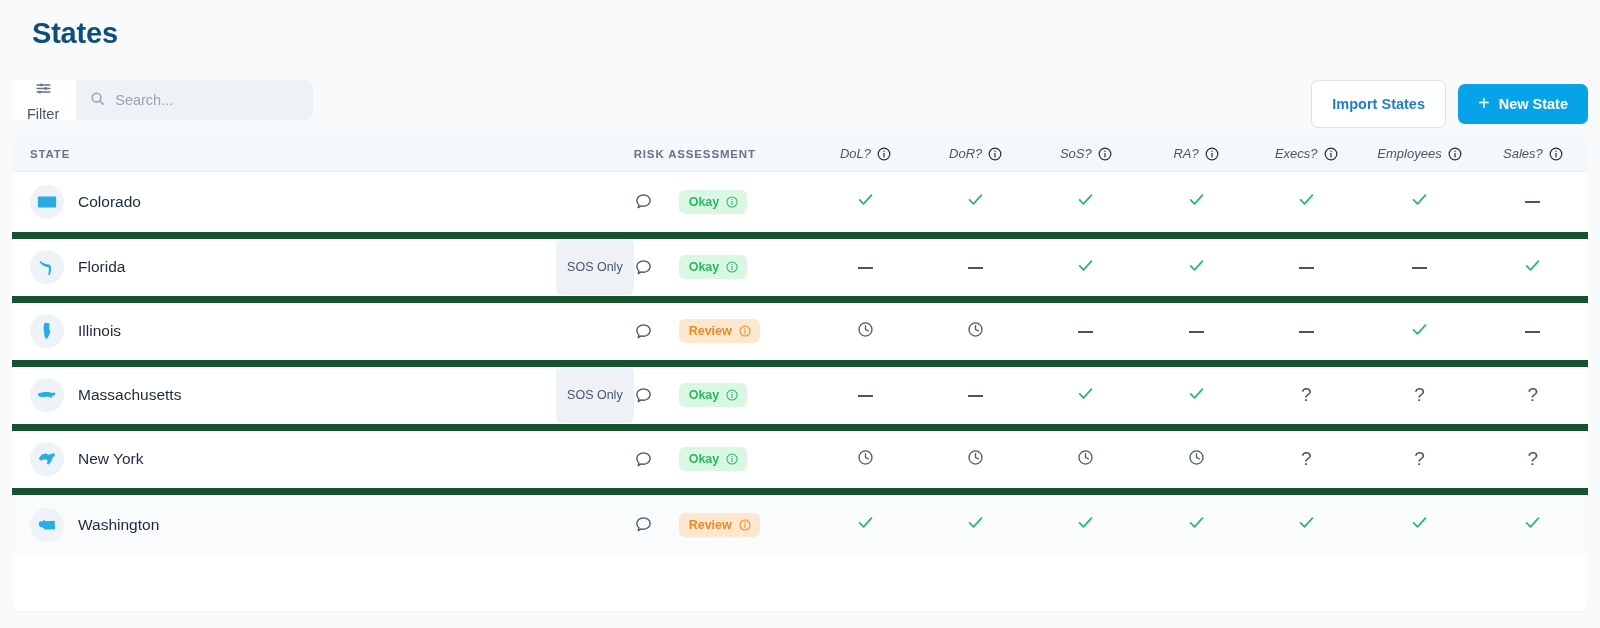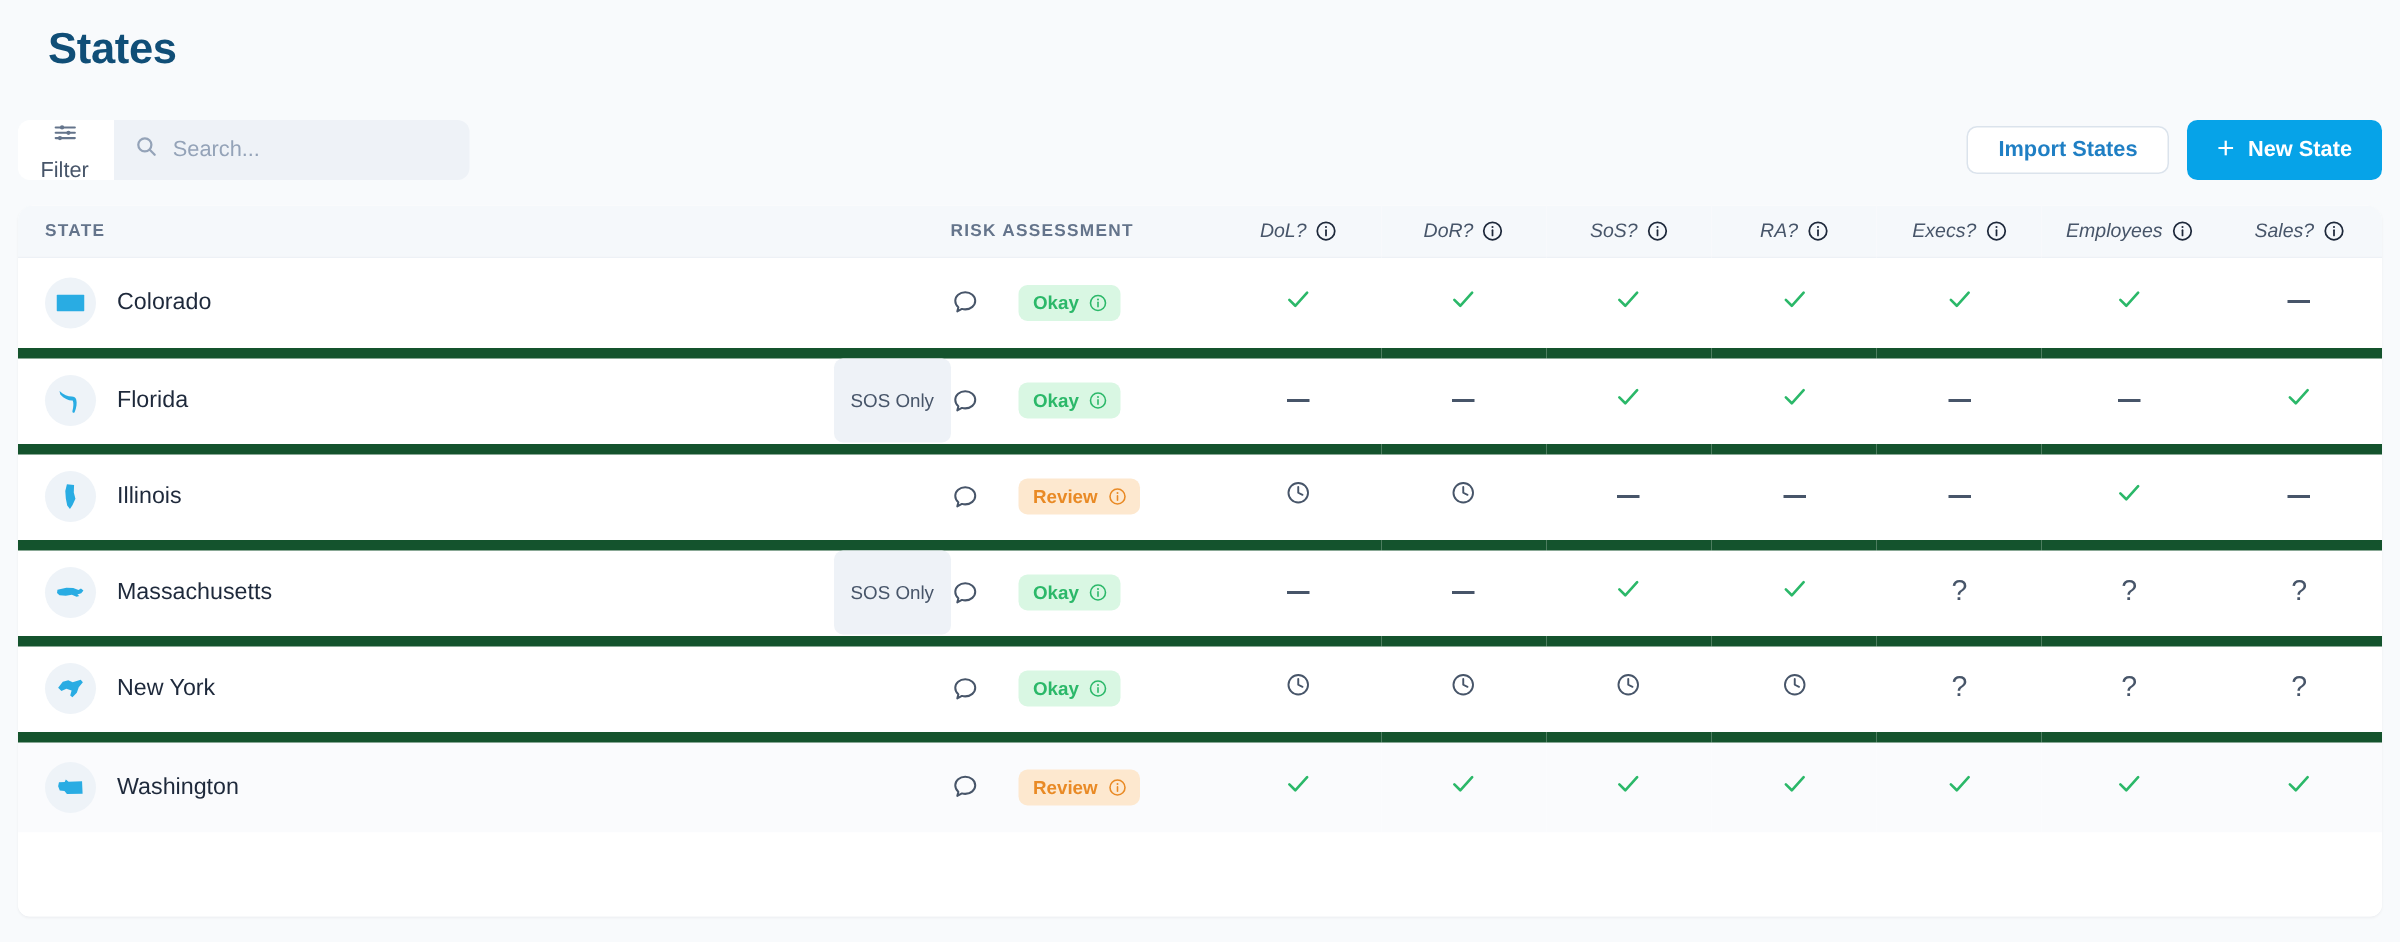--- a/index.html
+++ b/index.html
@@ -68,21 +68,21 @@
   .search-wrap input::placeholder { color: #94a3b8; }
 
   .toolbar-right {
     position: absolute;
     right: 12px; top: 80px;
     display: flex;
     align-items: center;
     gap: 12px;
   }
   .btn-outline {
-    height: 32px;
+    height: 48px;
     padding: 0 20px;
     display: flex;
     align-items: center;
     justify-content: center;
     background: #ffffff;
     border: 1px solid #dbe3ec;
     border-radius: 7px;
     color: #1f7fc4;
     font-size: 14.5px;
     font-weight: 600;

